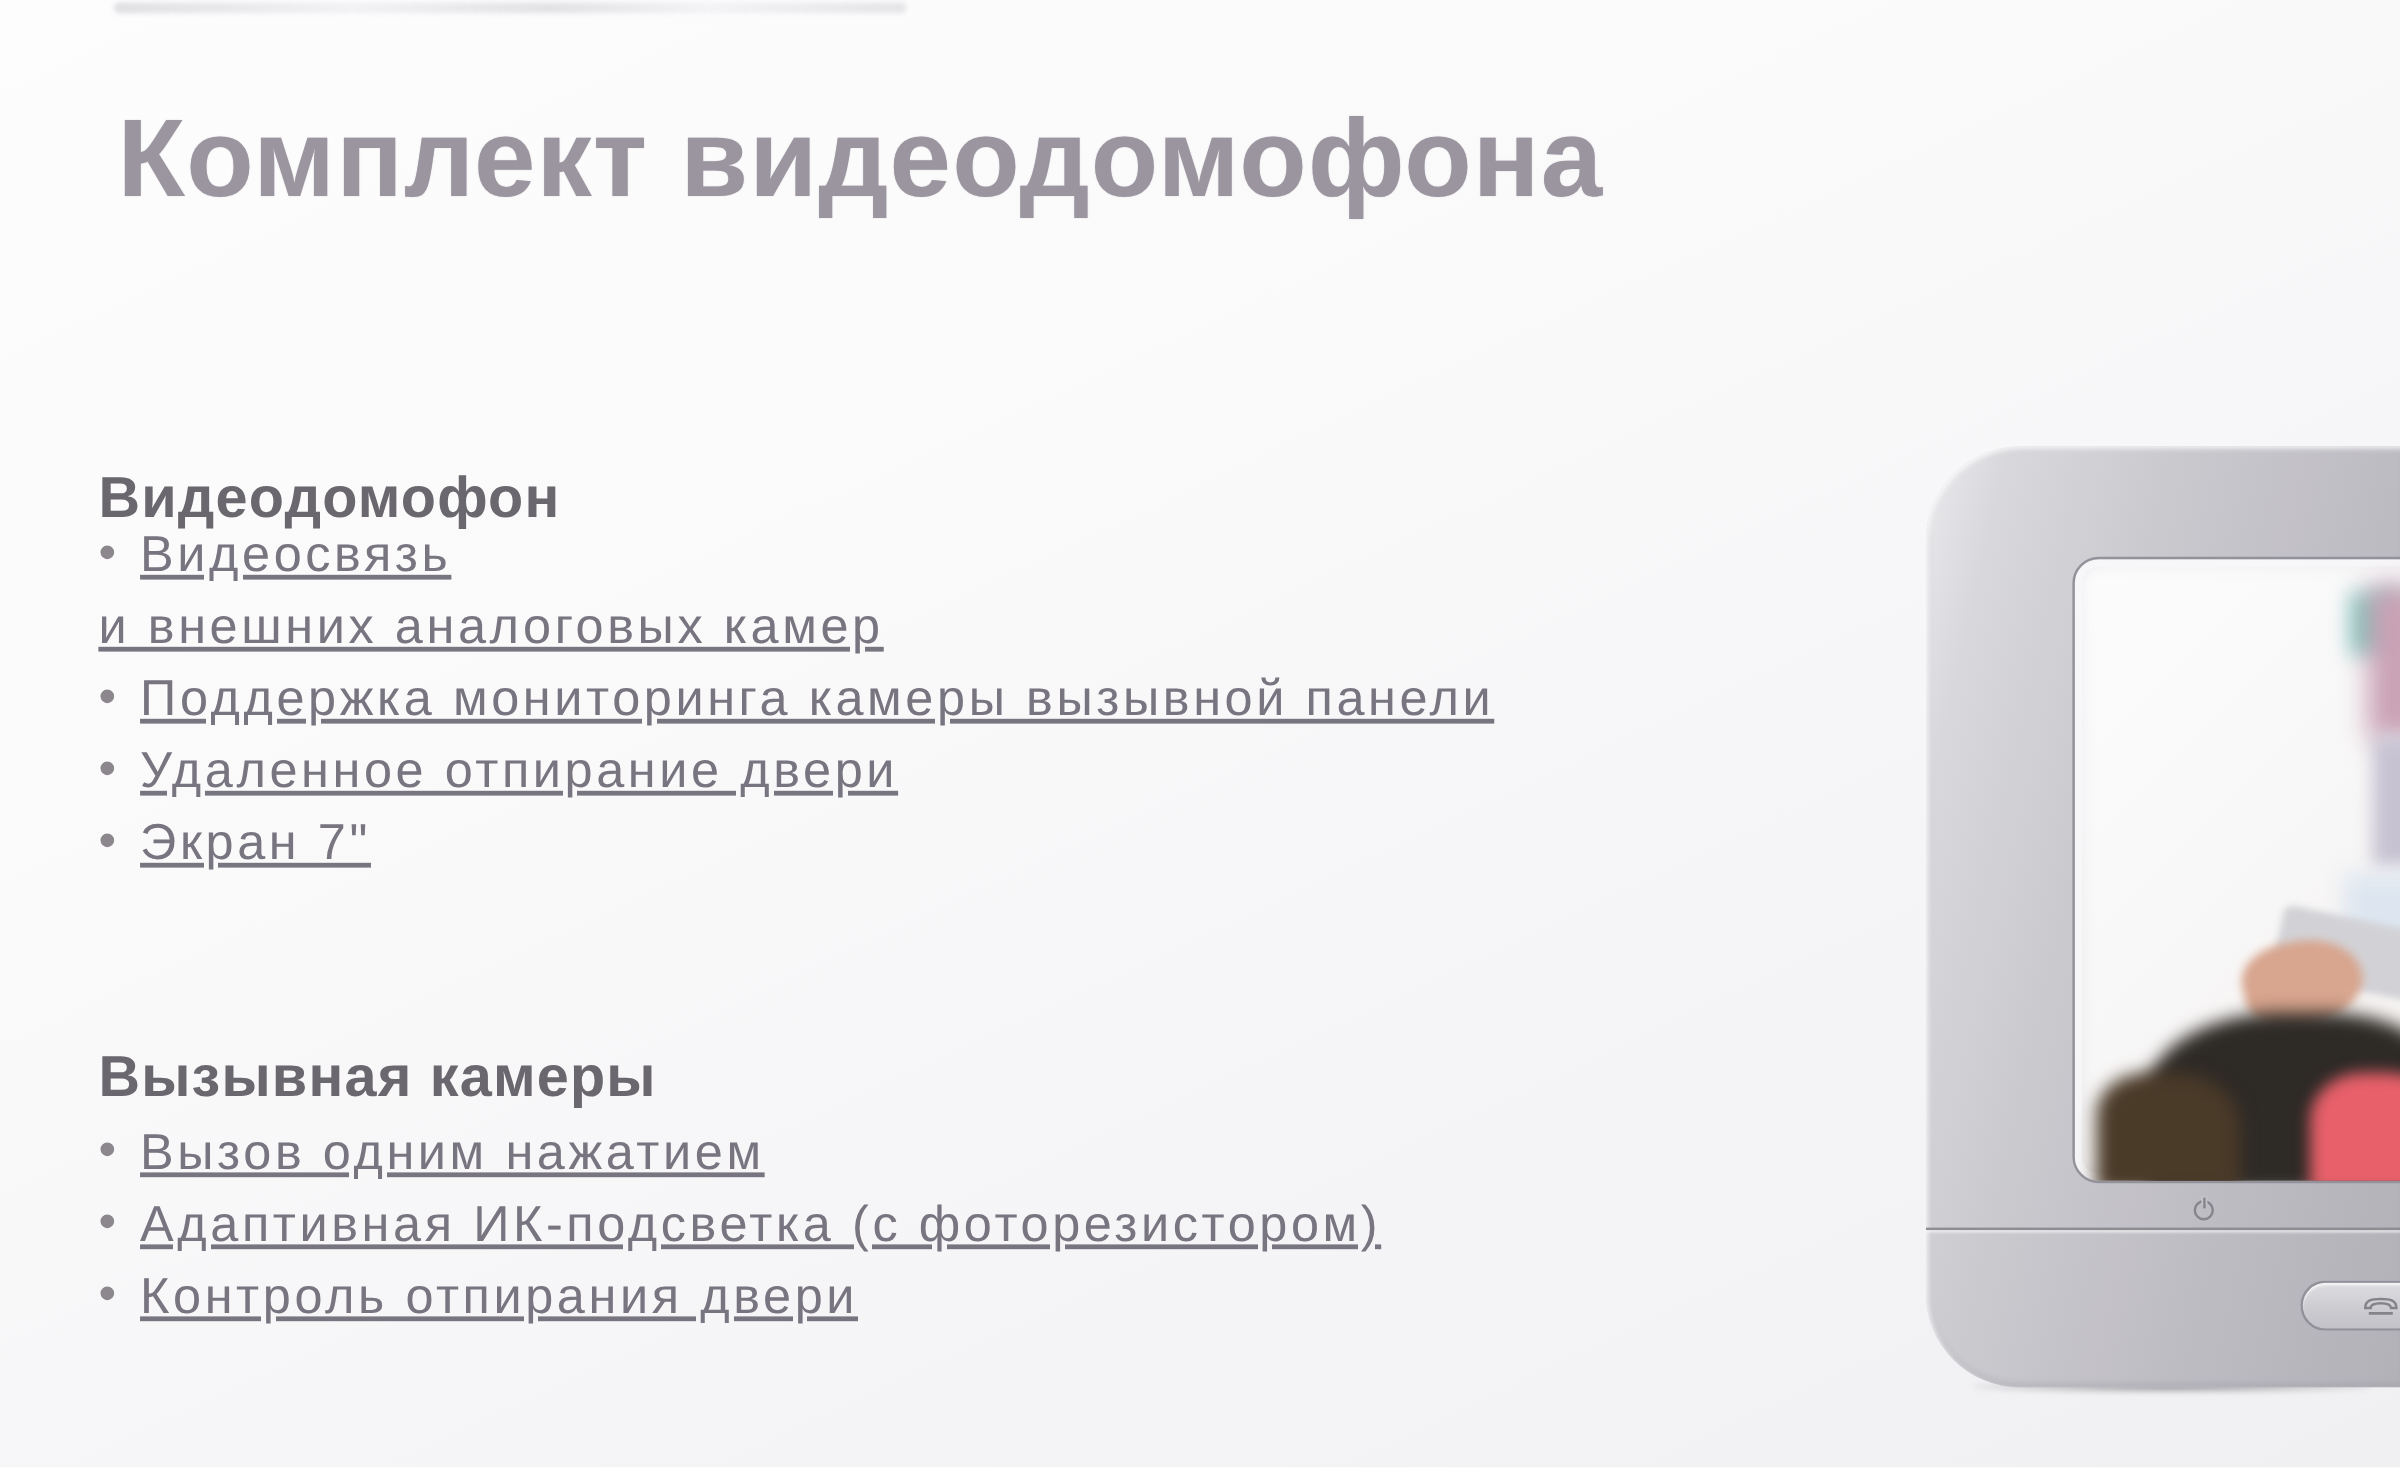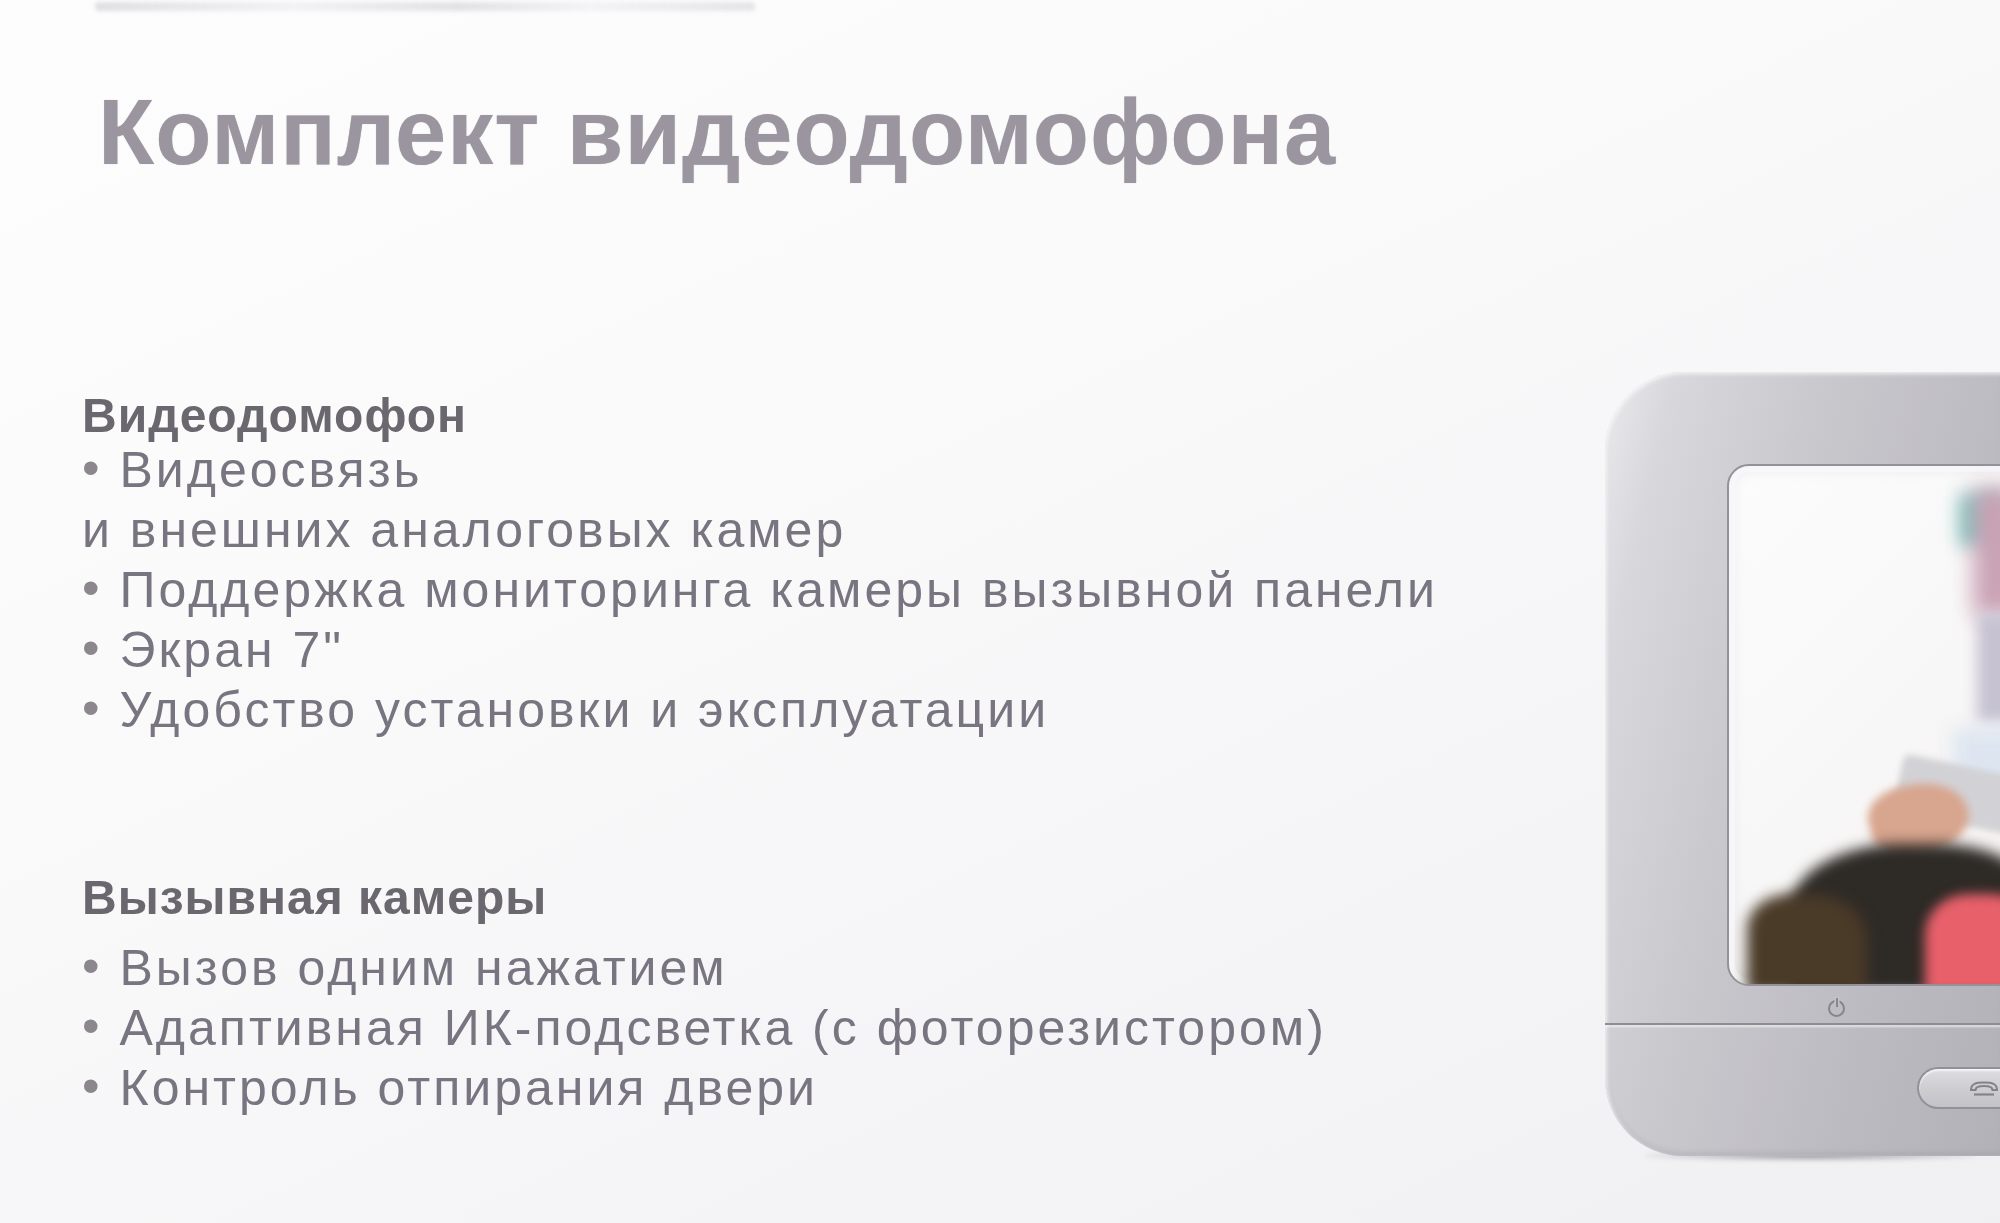--- a/index.html
+++ b/index.html
@@ -29,23 +29,23 @@
     position:absolute;left:82px;
     font-size:48px;font-weight:bold;letter-spacing:1px;
     color:#6b676e;white-space:nowrap;
   }
   #sec1-heading{top:388px;}
   #sec2-heading{top:870px;}
   .feature-list{position:absolute;left:82px;width:1420px;}
   #sec1-list{top:432px;}
   #sec2-list{top:930px;}
   .feature-line{
-    height:60px;line-height:76px;
-    font-size:50px;letter-spacing:3px;
-    color:#787480;white-space:nowrap;
+    height:60px;line-height:60px;
+    font-size:42px;letter-spacing:3px;
+    color:#787480;white-space:nowrap;text-decoration:underline;
   }
   .bullet{
     display:inline-block;
     color:#8b878d;margin-right:17px;
     transform:translateY(-2px);
   }
 
   
   .monitor{
     position:absolute;left:1605px;top:372px;width:400px;height:784px;
@@ -117,24 +117,24 @@
     <div class="feature-line">
       <span class="bullet">•</span><span>Видеосвязь</span>
     </div>
     <div class="feature-line">
       <span>и внешних аналоговых камер</span>
     </div>
     <div class="feature-line">
       <span class="bullet">•</span><span>Поддержка мониторинга камеры вызывной панели</span>
     </div>
     <div class="feature-line">
-      <span class="bullet">•</span><span>Экран 7"</span>
+      <span class="bullet">•</span><span>Удаленное отпирание двери</span>
     </div>
     <div class="feature-line">
-      <span class="bullet">•</span><span>Удобство установки и эксплуатации</span>
+      <span class="bullet">•</span><span>Экран 7"</span>
     </div>
   </div>
 
   <div class="sec-heading" id="sec2-heading">Вызывная камеры</div>
   <div class="feature-list" id="sec2-list">
     <div class="feature-line">
       <span class="bullet">•</span><span>Вызов одним нажатием</span>
     </div>
     <div class="feature-line">
       <span class="bullet">•</span><span>Адаптивная ИК-подсветка (с фоторезистором)</span>

